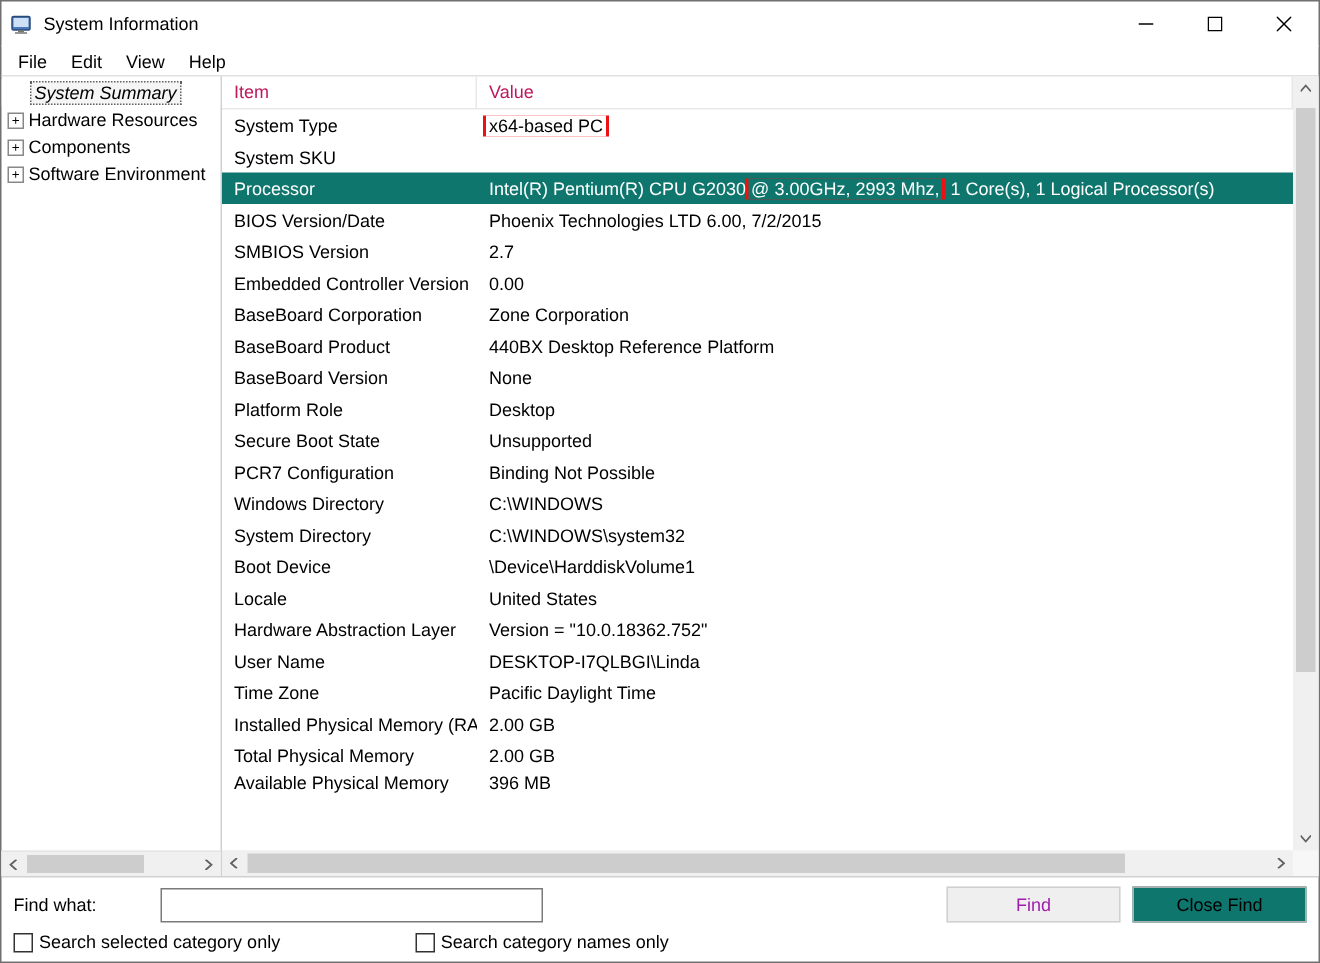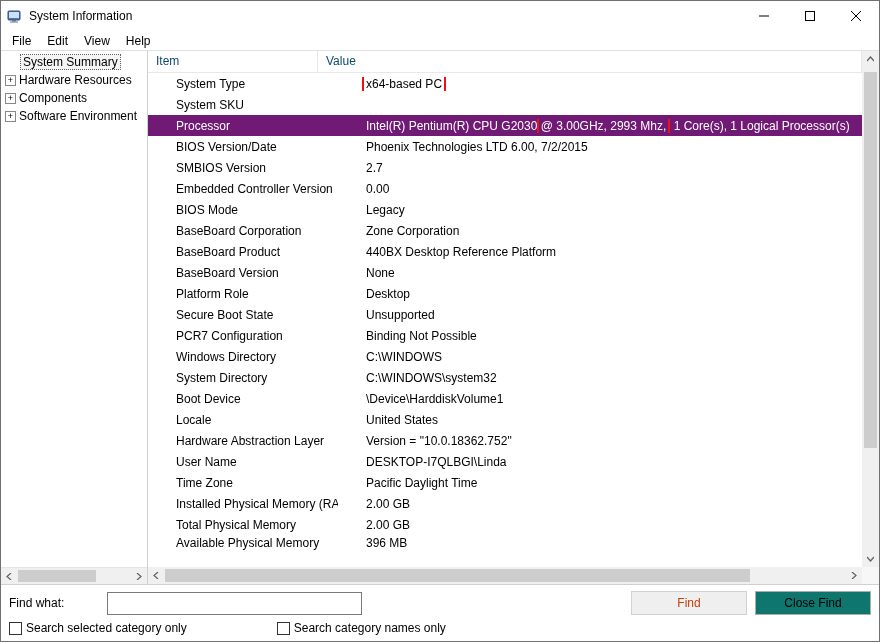--- a/index.html
+++ b/index.html
@@ -88,20 +88,21 @@
     color: #000;
   }
   .treeitem .spacer { width: 15px; display:inline-block; }
   .treeitem.selected {
     background: #fff;
   }
   .treeitem.selected .label {
     border: 1px dotted #606060;
     background: #f5f5f5;
     padding: 0 2px;
+    font-style: italic;
   }
   .tree-hscroll {
     height: 17px;
     border-top: 1px solid #e5e5e5;
     background: #f0f0f0;
     display: flex;
     align-items: stretch;
   }
   .sbbtn {
     width: 17px;
@@ -129,35 +130,34 @@
     position: relative;
   }
   .list-header {
     display: flex;
     height: 22px;
     border-bottom: 1px solid #e8e8e8;
   }
   .list-header .col {
     padding: 3px 8px;
     border-right: 1px solid #e8e8e8;
-    color: #0c4a6e;
+    color: #be185d;
   }
   .list-rows { }
   .row {
     display: flex;
     height: 21px;
     align-items: center;
   }
   .row .cell {
     padding: 0 8px;
     white-space: nowrap;
     overflow: hidden;
-    margin-left: 20px;
-  }
-  .row.selected { background: #701a75; color: #fff; }
+  }
+  .row.selected { background: #0f766e; color: #fff; }
   .col-item, .cell-item { width: 170px; flex-shrink:0; }
   .col-value, .cell-value { flex: 1; }
   .row.lastpartial { height: 15px; align-items:center; overflow:hidden; }
   .highlight-box {
     border: 2px solid #e11;
     padding: 0 2px;
     margin-left: -4px;
   }
   .vscroll {
     width: 17px;
@@ -191,21 +191,21 @@
     background: #fff;
     max-width: 504px;
   }
   .btn {
     height: 24px;
     border: 1px solid #adadad;
     background: #0f766e;
     min-width: 116px;
     display:flex; align-items:center; justify-content:center;
   }
-  .btn.disabled { color: #c2410c; background: #efefef; border-color:#d0d0d0; }
+  .btn.disabled { color: #a21caf; background: #efefef; border-color:#d0d0d0; }
   .checkrow { display:flex; gap: 90px; }
   .chk { display:flex; align-items:center; gap:4px; }
   .chkbox {
     width:13px; height:13px;
     border:1px solid #333;
     background:#fff;
   }
 </style>
 </head>
 <body>
@@ -311,24 +311,20 @@
                 <div class="cell cell-item">BIOS Version/Date</div>
                 <div class="cell cell-value">Phoenix Technologies LTD 6.00, 7/2/2015</div>
               </div>
               <div class="row">
                 <div class="cell cell-item">SMBIOS Version</div>
                 <div class="cell cell-value">2.7</div>
               </div>
               <div class="row">
                 <div class="cell cell-item">Embedded Controller Version</div>
                 <div class="cell cell-value">0.00</div>
-              </div>
-              <div class="row">
-                <div class="cell cell-item">BIOS Mode</div>
-                <div class="cell cell-value">Legacy</div>
               </div>
               <div class="row">
                 <div class="cell cell-item">BaseBoard Corporation</div>
                 <div class="cell cell-value">Zone Corporation</div>
               </div>
               <div class="row">
                 <div class="cell cell-item">BaseBoard Product</div>
                 <div class="cell cell-value">440BX Desktop Reference Platform</div>
               </div>
               <div class="row">

